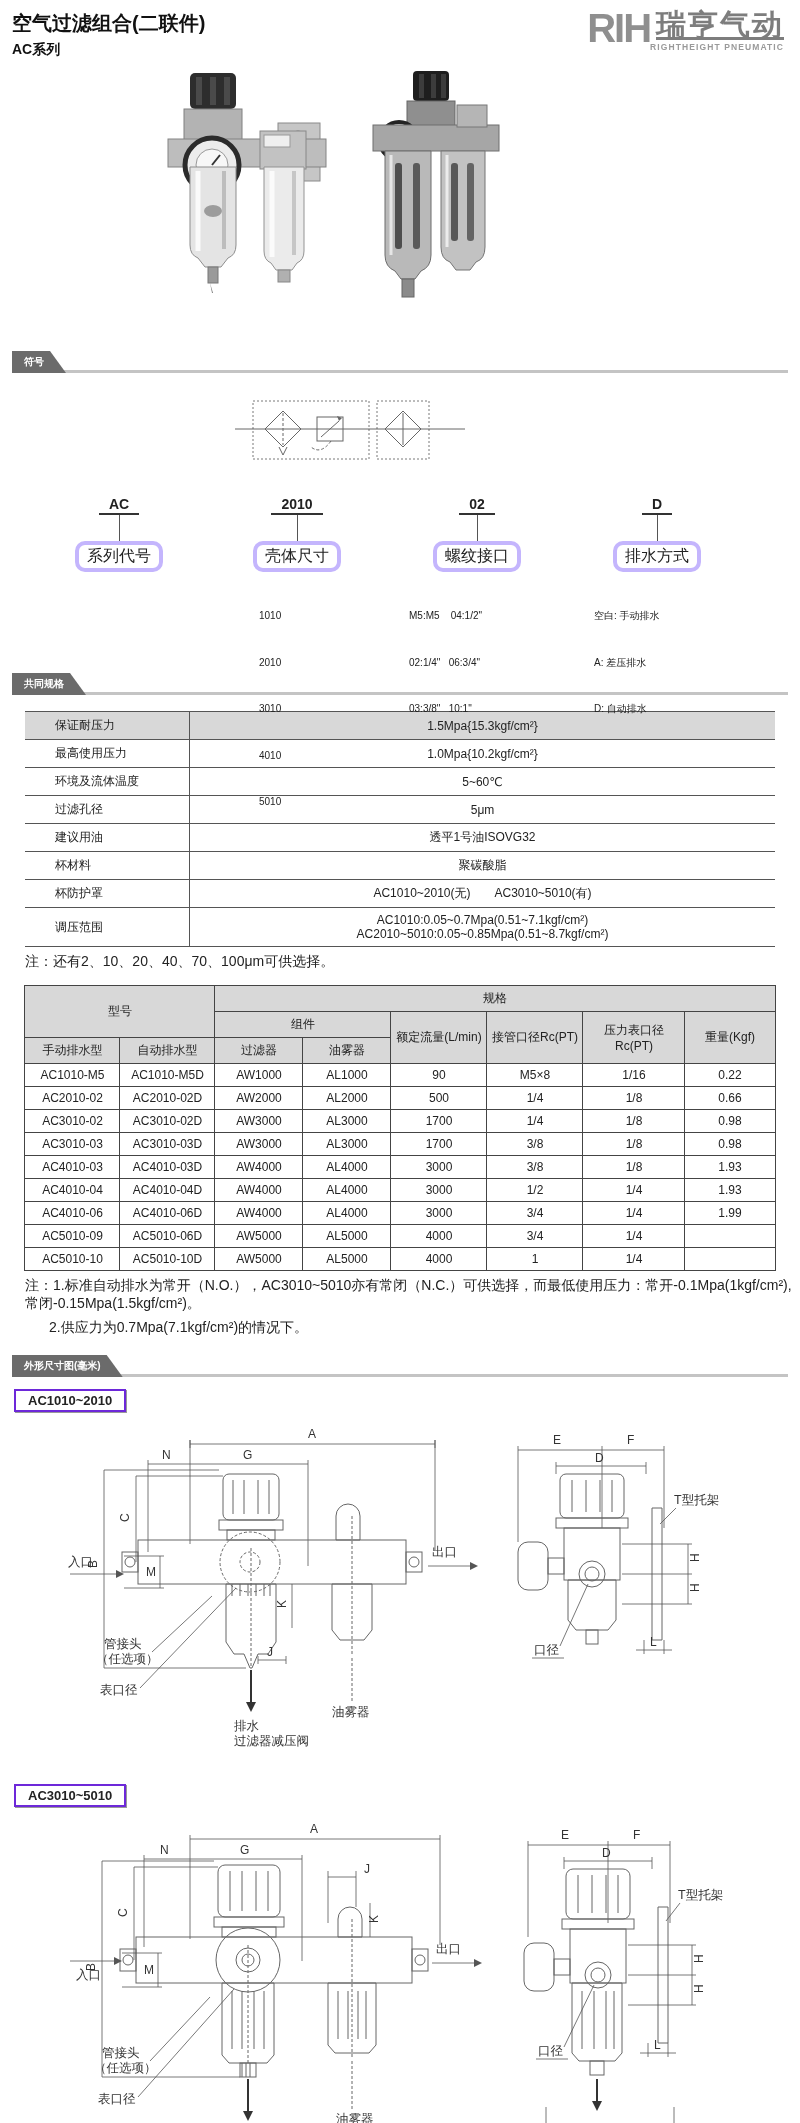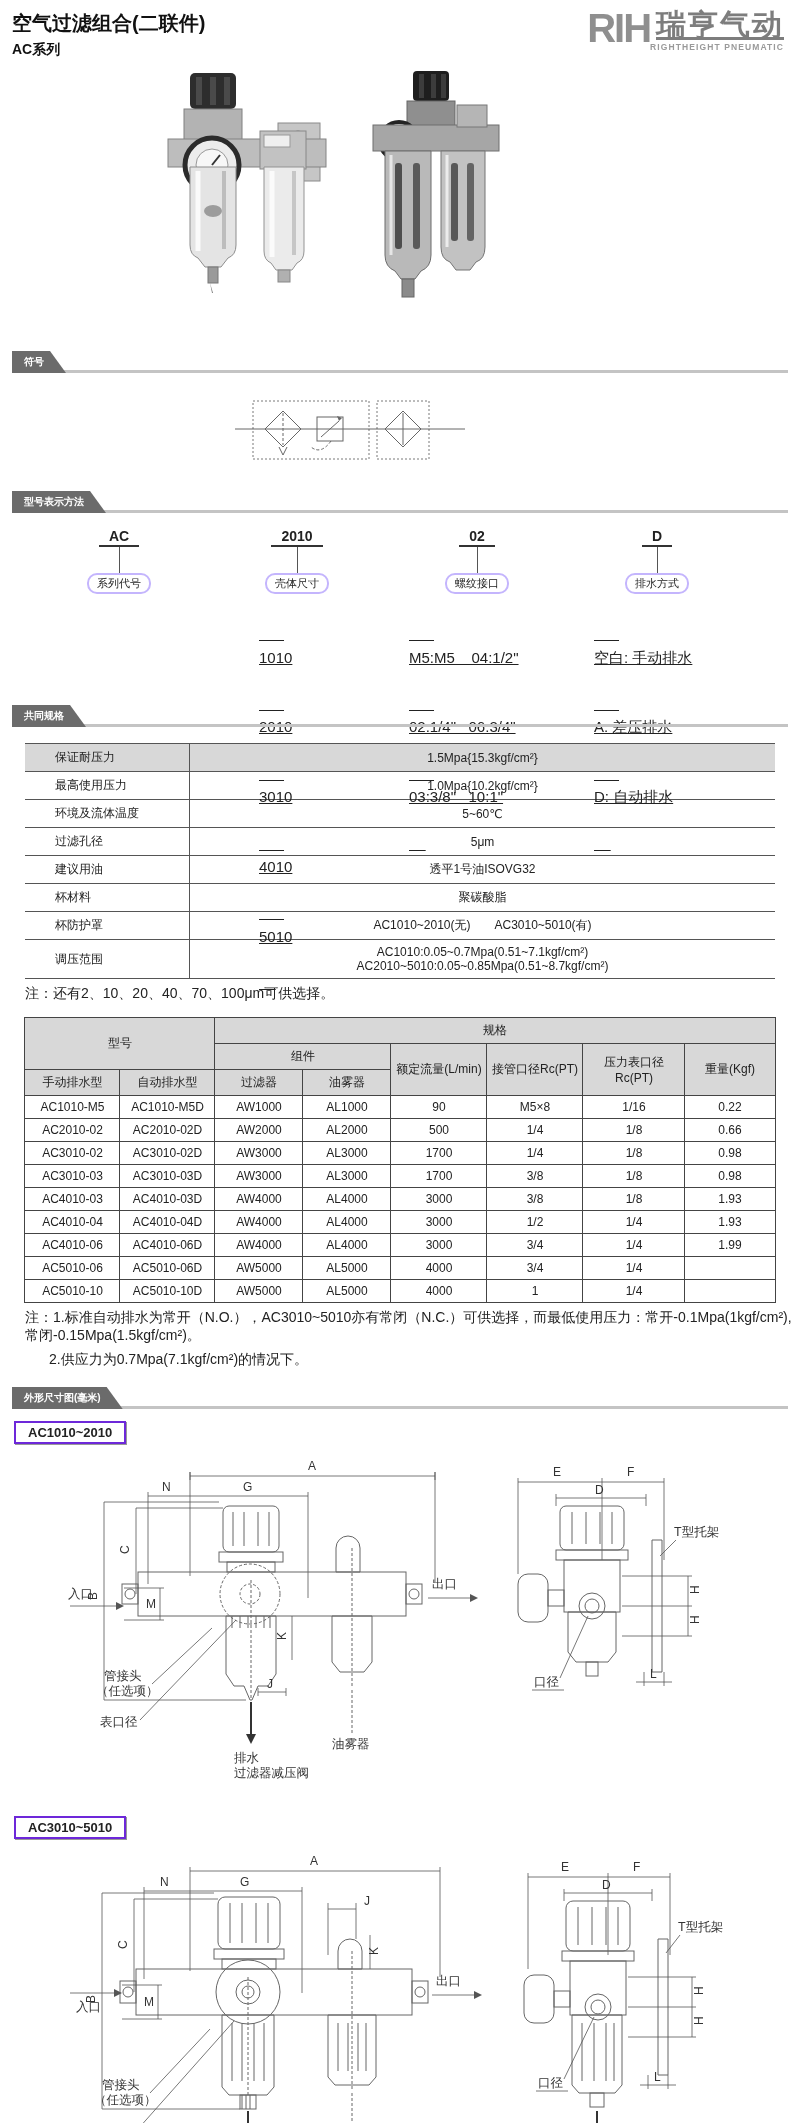--- a/index.html
+++ b/index.html
@@ -18,22 +18,22 @@
   
   .sec{position:relative;height:23px;margin:6px 12px 0 12px;border-bottom:3px solid #c4c4c4;}
   .sec-tab{position:absolute;left:0;bottom:-3px;background:#6b6b6b;color:#fff;font-weight:bold;font-size:10px;padding:4px 22px 4px 12px;clip-path:polygon(0 0,calc(100% - 16px) 0,100% 100%,0 100%);}
   
   .symbol-wrap{display:flex;justify-content:flex-start;padding:22px 0 14px 235px;}
   
   .mc{position:relative;height:168px;margin:14px 12px 0 12px;}
   .mc-col{position:absolute;top:0;text-align:center;}
   .mc-code{display:inline-block;font-weight:bold;font-size:14px;border-bottom:2px solid #333;padding:0 10px 1px 10px;}
   .mc-stem{width:1px;height:26px;background:#555;margin:0 auto;}
-  .mc-box{display:inline-block;border:2px solid #c4b5fd;border-radius:10px;padding:1px 8px;font-size:11px;}
-  .mc-opts{margin-top:5px;text-align:left;font-size:15px;line-height:1.55;white-space:pre;text-decoration:underline;}
+  .mc-box{display:inline-block;border:4px solid #c4b5fd;border-radius:10px;padding:1px 8px;font-size:16px;}
+  .mc-opts{margin-top:5px;text-align:left;font-size:10px;line-height:1.55;white-space:pre;}
   
   .cs-table{border-collapse:collapse;width:750px;margin:16px auto 0 auto;font-size:12px;}
   .cs-table td{border-top:1px solid #555;border-bottom:1px solid #555;padding:5px 4px;}
   .cs-table td:first-child{width:130px;border-right:1px solid #555;padding-left:30px;margin-top:32px;}
   .cs-table td:last-child{text-align:center;white-space:pre-line;}
   .cs-table tr:first-child{background:#d8d8d8;}
   .note{font-size:14px;margin:6px 0 0 25px;color:#222;}
   .note2{margin-left:49px;}
   
   .sp-table{border-collapse:collapse;width:750px;margin:14px auto 0 auto;font-size:12px;table-layout:fixed;}
@@ -133,23 +133,20 @@
     <rect x="82" y="22" width="26" height="24" class="lineart"></rect>
     <line x1="86" y1="42" x2="104" y2="26" class="lineart"></line>
     <path d="M104 26 l-2 -5 l5 2 z" fill="#666"></path>
     <path d="M96 46 q-10 14 -20 6" class="lineart dash"></path>
     <path d="M168 16 L186 34 L168 52 L150 34 Z" class="lineart"></path>
     <line x1="168" y1="18" x2="168" y2="50" class="lineart"></line>
   </svg>
 </div>
 
 
-<div class="sec">
-  <span class="sec-tab">型号表示方法</span>
-</div>
 <div class="mc">
   <div class="mc-col" style="left:52px;width:110px;">
     <span class="mc-code">AC</span>
     <div class="mc-stem"></div>
     <span class="mc-box">系列代号</span>
   </div>
   <div class="mc-col" style="left:225px;width:120px;">
     <span class="mc-code">2010</span>
     <div class="mc-stem"></div>
     <span class="mc-box">壳体尺寸</span>
@@ -322,21 +319,21 @@
           <td>AC4010-06</td>
           <td>AC4010-06D</td>
           <td>AW4000</td>
           <td>AL4000</td>
           <td>3000</td>
           <td>3/4</td>
           <td>1/4</td>
           <td>1.99</td>
         </tr>
         <tr>
-          <td>AC5010-06</td>
+          <td>AC5010-09</td>
           <td>AC5010-06D</td>
           <td>AW5000</td>
           <td>AL5000</td>
           <td>4000</td>
           <td>3/4</td>
           <td>1/4</td>
           <td></td>
         </tr>
         <tr>
           <td>AC5010-10</td>

